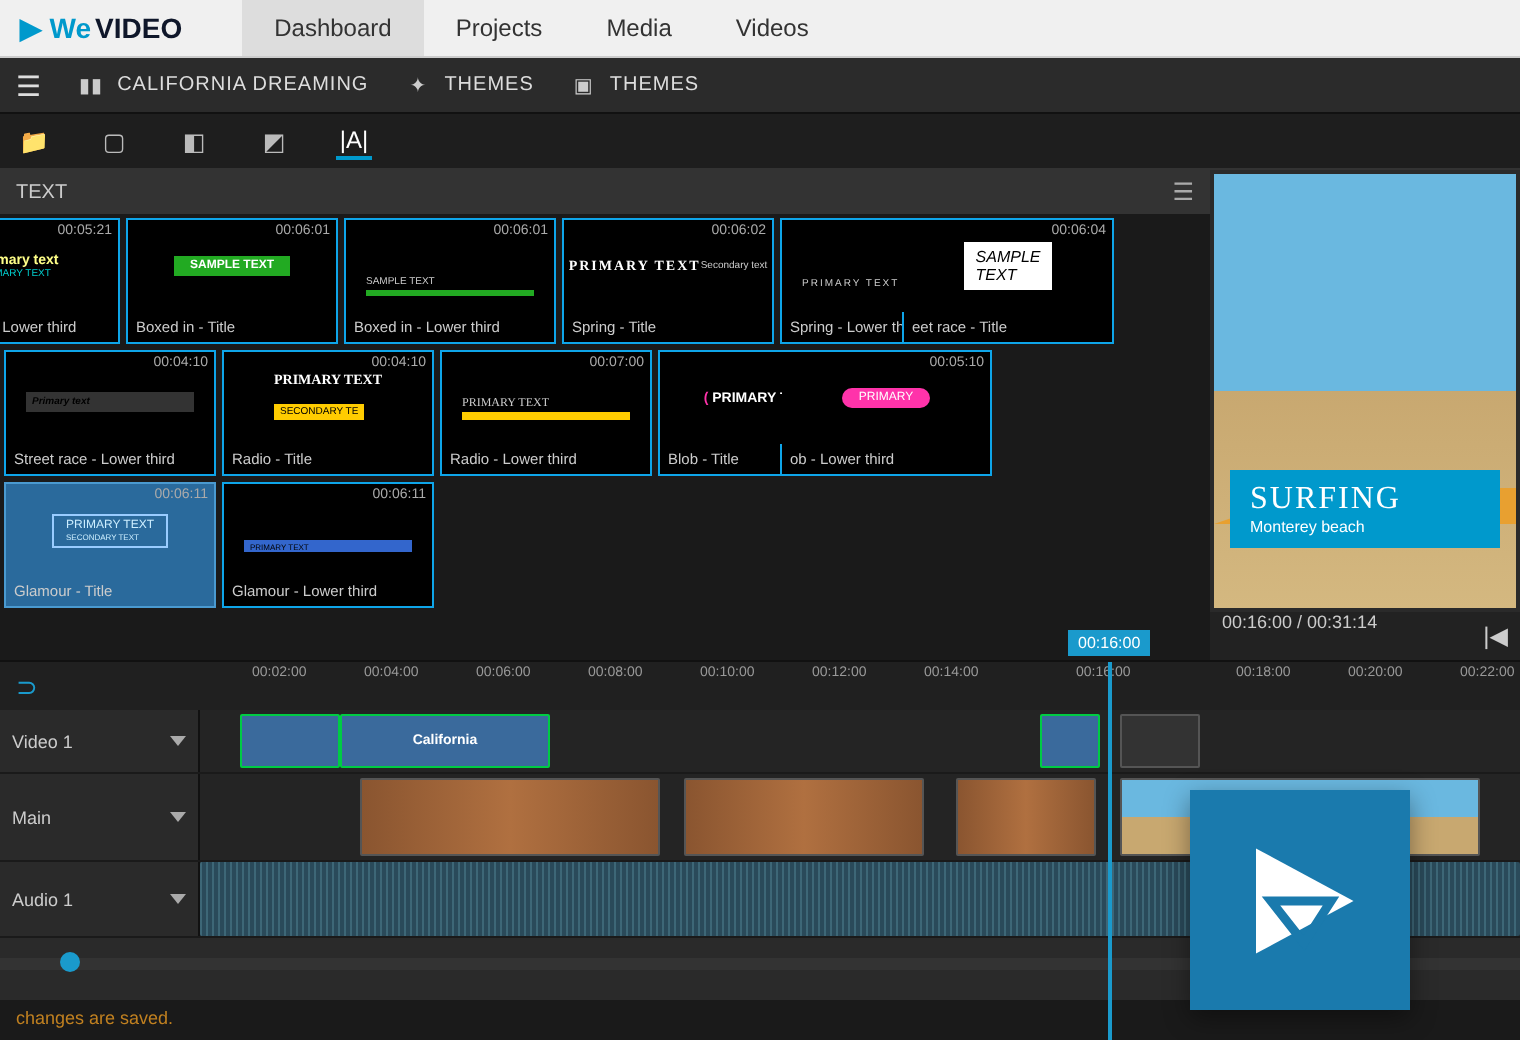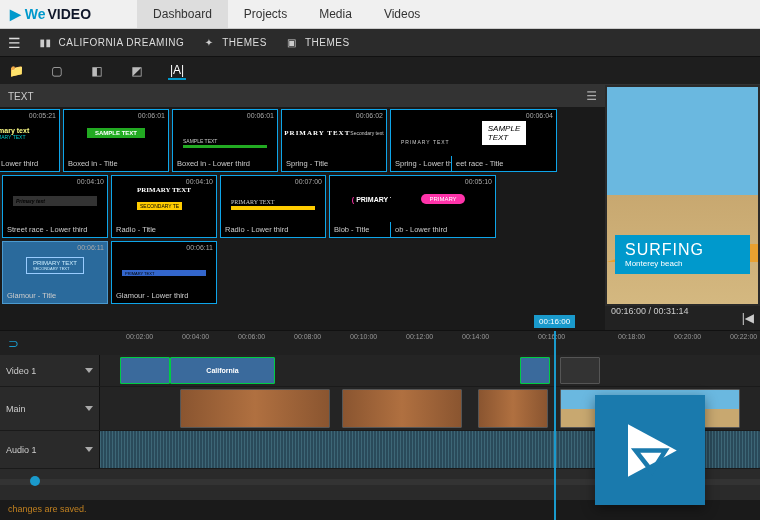--- a/index.html
+++ b/index.html
@@ -2,21 +2,21 @@
 <html><head>
 <meta charset="utf-8">
 <style>
 *{margin:0;padding:0;box-sizing:border-box;font-family:Arial,Helvetica,sans-serif}
 body{width:760px;height:520px;background:#1a1a1a;overflow:hidden;position:relative}
 .top-nav{height:29px;background:#f0f0f0;display:flex;align-items:center;padding:0 10px;border-bottom:1px solid #ccc}
 .logo{display:flex;align-items:center;color:#0099cc;font-weight:bold;font-size:14px;gap:2px}
 .logo-we{color:#0099cc}
 .logo-video{color:#0f172a}
 .logo-icon{color:#0099cc;font-size:14px;margin-right:2px}
-.nav-tabs{display:flex;margin-left:46px;height:100%}
+.nav-tabs{display:flex;margin-left:30px;height:100%}
 .nav-tab{padding:0 16px;display:flex;align-items:center;font-size:12px;color:#333;cursor:pointer}
 .nav-tab.active{background:#ddd}
 .sub-nav{height:28px;background:#2b2b2b;display:flex;align-items:center;padding:0 0 0 8px;gap:18px;border-bottom:1px solid #111}
 .sub-item{display:flex;align-items:center;gap:6px;color:#ddd;font-size:10px;letter-spacing:.5px;cursor:pointer}
 .sub-icon{width:14px;height:14px;display:inline-flex;align-items:center;justify-content:center;color:#ccc}
 .hamburger{color:#ddd;font-size:14px;cursor:pointer}
 .toolbar{height:28px;background:#1e1e1e;display:flex;align-items:center;padding:0 8px;gap:22px;border-bottom:1px solid #333}
 .tool-btn{width:18px;height:18px;display:flex;align-items:center;justify-content:center;color:#bbb;cursor:pointer;font-size:12px}
 .tool-btn.active{border-bottom:2px solid #0099cc;color:#fff}
 .main-row{display:flex;height:245px}
@@ -26,21 +26,21 @@
 .thumbs{display:flex;flex-wrap:wrap;gap:3px;padding:2px;overflow:hidden}
 .thumb{width:106px;background:#000;border:1px solid #0ea5e9;cursor:pointer}
 .thumb.selected{background:#2a6a9c;border-color:#4a9ad0}
 .thumb-preview{height:46px;background:#000;position:relative;display:flex;align-items:center;justify-content:center;overflow:hidden}
 .thumb-time{position:absolute;top:2px;right:3px;color:#aaa;font-size:7px}
 .thumb-label{font-size:7.5px;color:#ccc;padding:3px 4px;white-space:nowrap;overflow:hidden;text-overflow:ellipsis}
 .preview-panel{flex:1;background:#2a2a2a;display:flex;flex-direction:column}
 .preview-canvas{flex:1;background:linear-gradient(#6ab8e0 0%,#6ab8e0 50%,#c8a870 50%,#d4b880 100%);position:relative;margin:2px}
 .surf-title{position:absolute;bottom:30px;left:8px;right:8px}
 .surf-banner{background:#0099cc;padding:6px 10px;clip-path:polygon(0 0,100% 0,100% 100%,0 100%);position:relative}
-.surf-main{font-family:Liberation Sans, sans-serif;font-size:16px;color:#fff;letter-spacing:1px}
+.surf-main{font-family:Liberation Serif, serif;font-size:16px;color:#fff;letter-spacing:1px}
 .surf-sub{font-size:8px;color:#fff}
 .preview-controls{height:24px;background:#222;display:flex;padding:0 6px;color:#ccc;font-size:9px;justify-content:space-between}
 .pc-right{display:flex;align-items:center;gap:8px}
 .timeline-area{height:198px;background:#2a2a2a;border-top:1px solid #111;position:relative}
 .tl-header{height:24px;background:#202020;display:flex;align-items:center}
 .tl-tools{width:100px;display:flex;align-items:center;padding:0 8px;gap:6px}
 .tl-magnet{color:#1a9acc;font-size:13px}
 .tl-ruler{flex:1;background:#202020;position:relative;height:24px}
 .ruler-tick{position:absolute;top:2px;font-size:7px;color:#999}
 .playhead{position:absolute;top:0;width:2px;background:#1a9acc;height:100%;z-index:5}

